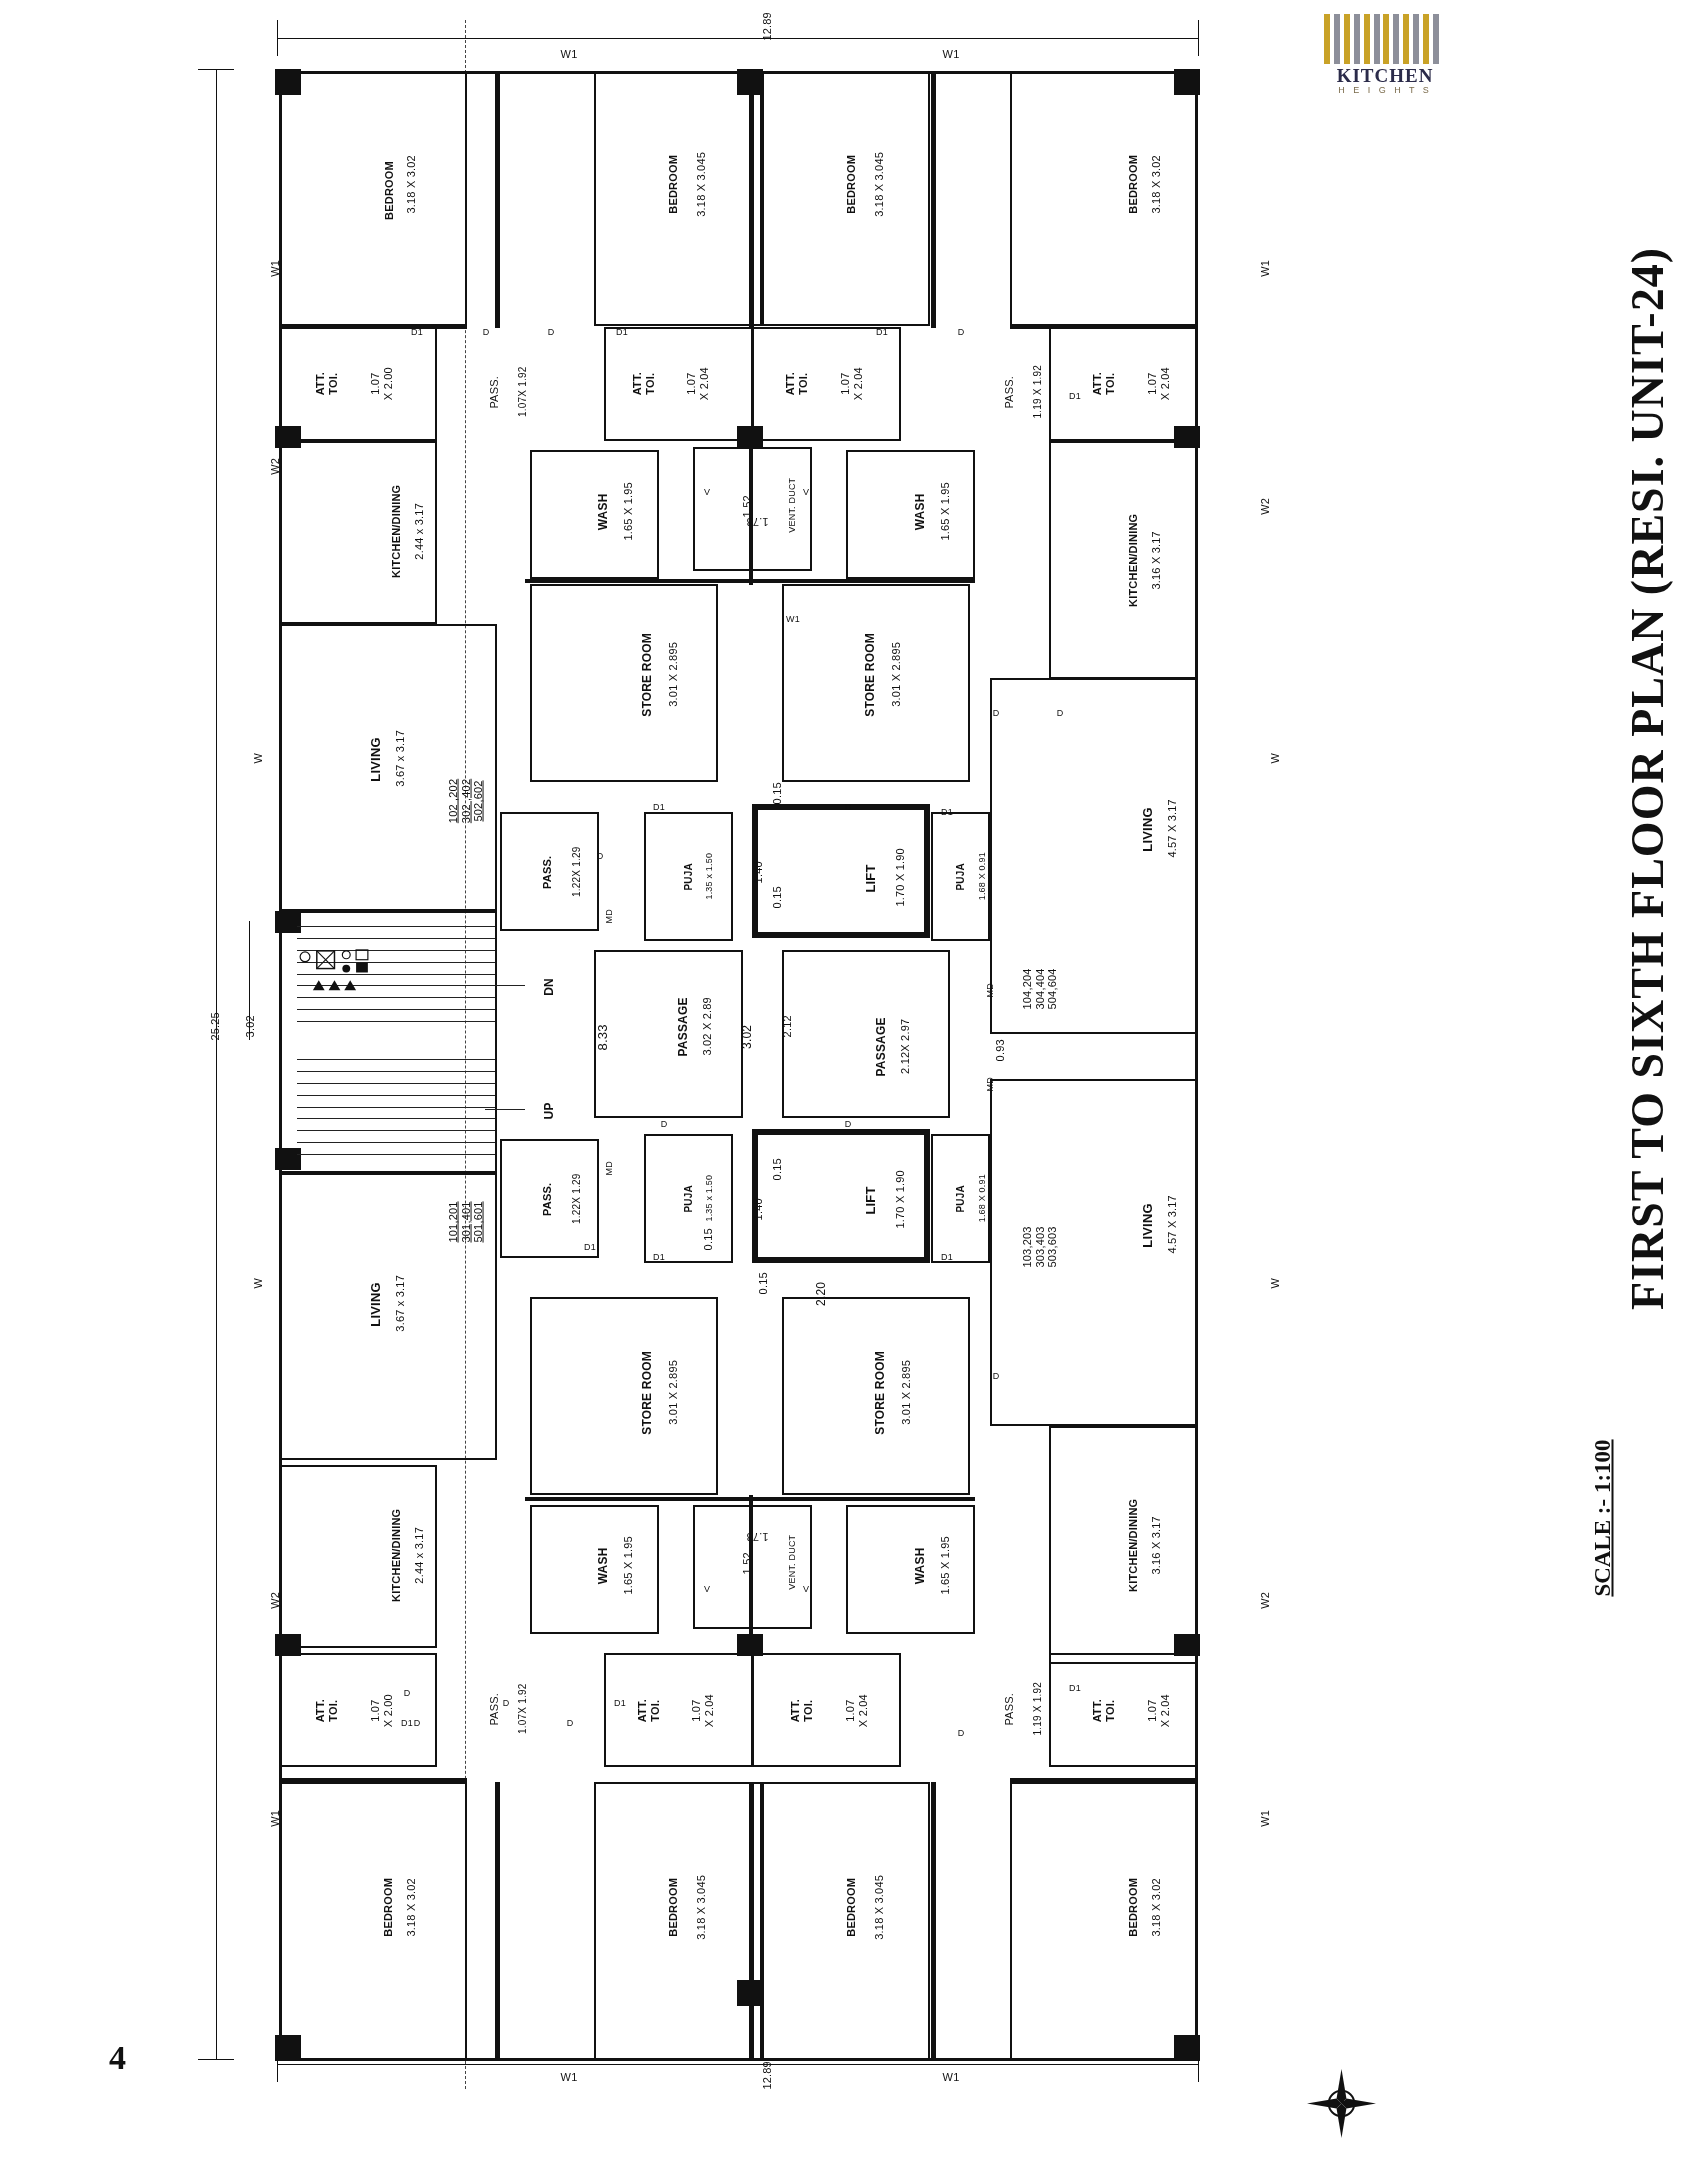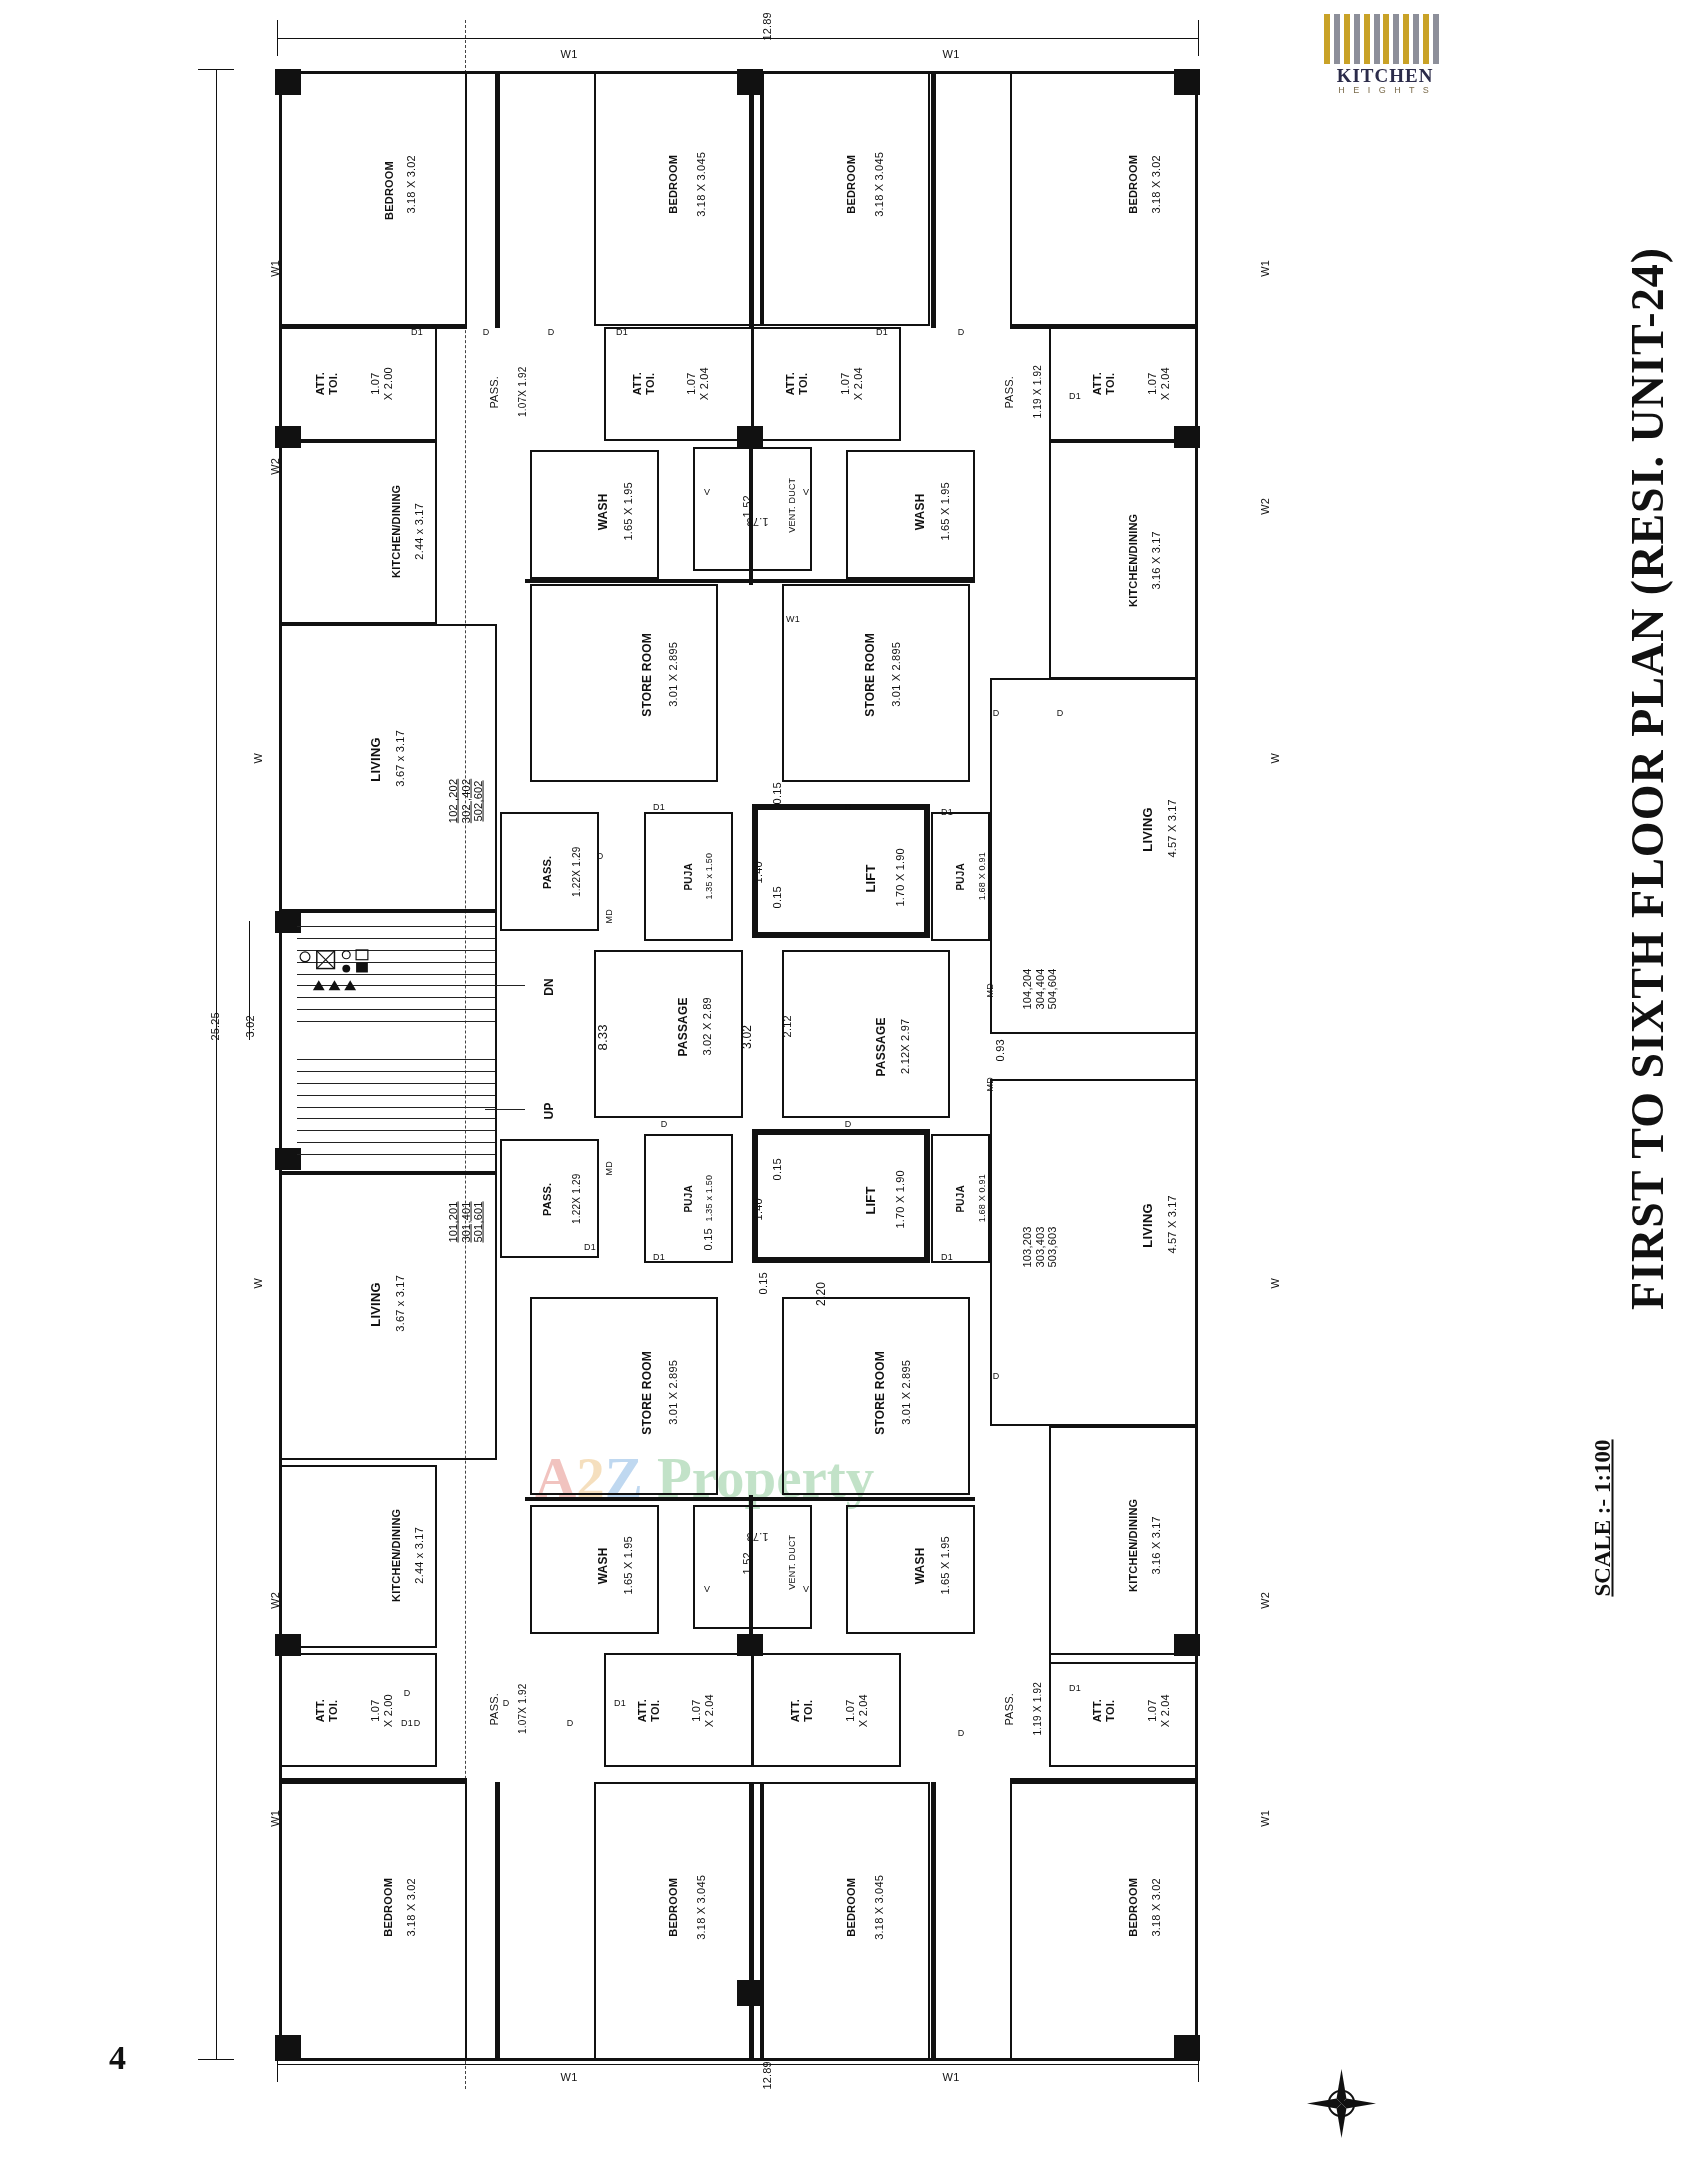--- a/index.html
+++ b/index.html
@@ -112,23 +112,20 @@
     <svg width="69" height="69" viewBox="0 0 70 70">
       <circle cx="35" cy="35" r="13" fill="none" stroke="#111" stroke-width="2"></circle>
       <polygon points="35,0 40,30 35,35 30,30" fill="#111"></polygon>
       <polygon points="35,70 40,40 35,35 30,40" fill="#111"></polygon>
       <polygon points="0,35 30,30 35,35 30,40" fill="#111"></polygon>
       <polygon points="70,35 40,30 35,35 40,40" fill="#111"></polygon>
       <polygon points="35,22 38,35 35,35" fill="#111"></polygon>
     </svg>
   </div>
 
-  <div class="wm2">
-    <span class="c1">A</span><span class="c2">2</span><span class="c3">Z</span><span class="c5">&nbsp;</span><span class="c4">Property</span>
-  </div>
 
   <div class="dimline" style="left:277px;top:38px;width:921px;"></div>
   <div class="dimlinev" style="left:277px;top:20px;height:36px;"></div>
   <div class="dimlinev" style="left:1198px;top:20px;height:36px;"></div>
   <div class="lbl rot90" style="left:738px;top:20px;width:59px;">12.89</div>
 
   <div class="dimline" style="left:277px;top:2064px;width:921px;"></div>
   <div class="dimlinev" style="left:277px;top:2046px;height:36px;"></div>
   <div class="dimlinev" style="left:1198px;top:2046px;height:36px;"></div>
   <div class="lbl rot90" style="left:738px;top:2069px;width:59px;">12.89</div>

